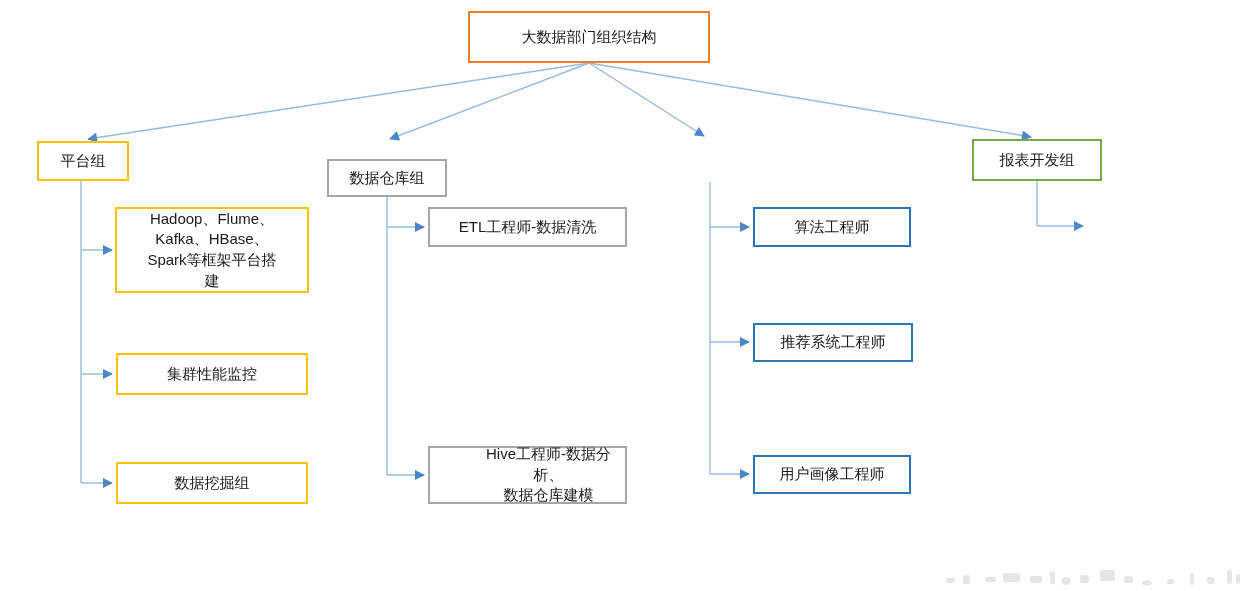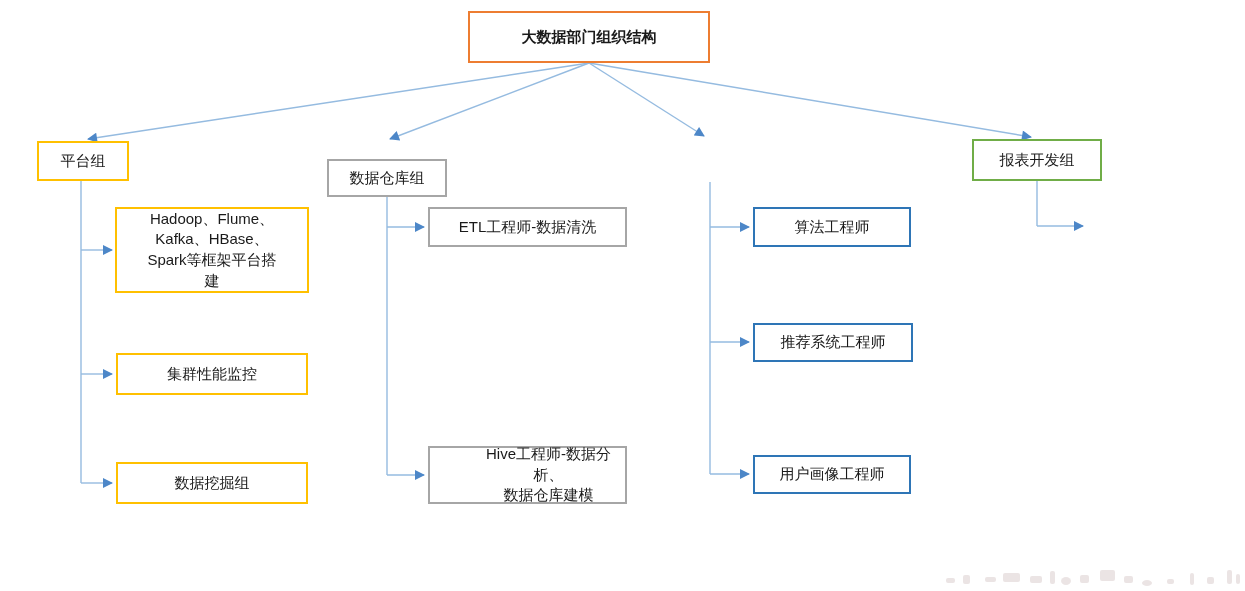--- a/index.html
+++ b/index.html
@@ -82,21 +82,21 @@
       <rect x="1124" y="576" width="9" height="7" rx="2"></rect>
       <ellipse cx="1147" cy="583" rx="5" ry="3"></ellipse>
       <rect x="1167" y="579" width="7" height="5" rx="2"></rect>
       <rect x="1190" y="573" width="4" height="12" rx="2"></rect>
       <rect x="1207" y="577" width="7" height="7" rx="2"></rect>
       <rect x="1227" y="570" width="5" height="14" rx="2"></rect>
       <rect x="1236" y="574" width="4" height="10" rx="2"></rect>
     </g>
   </svg>
 
-  <div class="node" style="left: 468px; top: 11px; width: 242px; height: 52px; border-color: rgb(237, 125, 49); font-weight: bold;">
+  <div class="node" style="left: 468px; top: 11px; width: 242px; height: 52px; border-color: rgb(237, 125, 49);">
     <span>大数据部门组织结构</span>
   </div>
 
   <div class="node" style="left: 37px; top: 141px; width: 92px; height: 40px; border-color: rgb(255, 192, 0);">
     <span>平台组</span>
   </div>
   <div class="node" style="left: 115px; top: 207px; width: 194px; height: 86px; border-color: rgb(255, 192, 0);">
     <div class="lines">
       <span>Hadoop、Flume、</span>
       <span>Kafka、HBase、</span>

